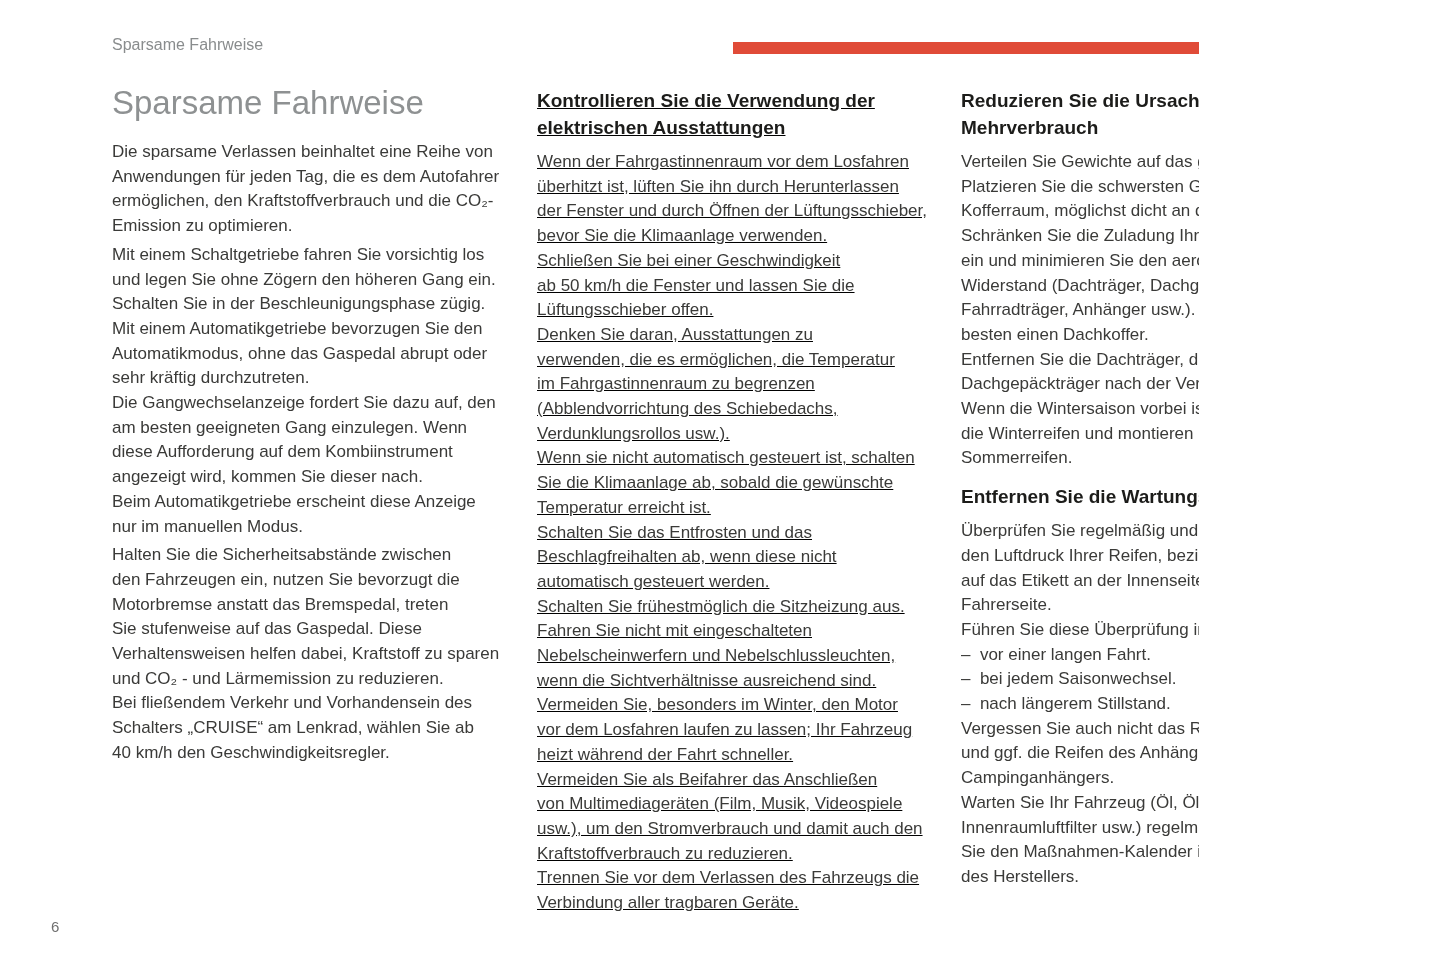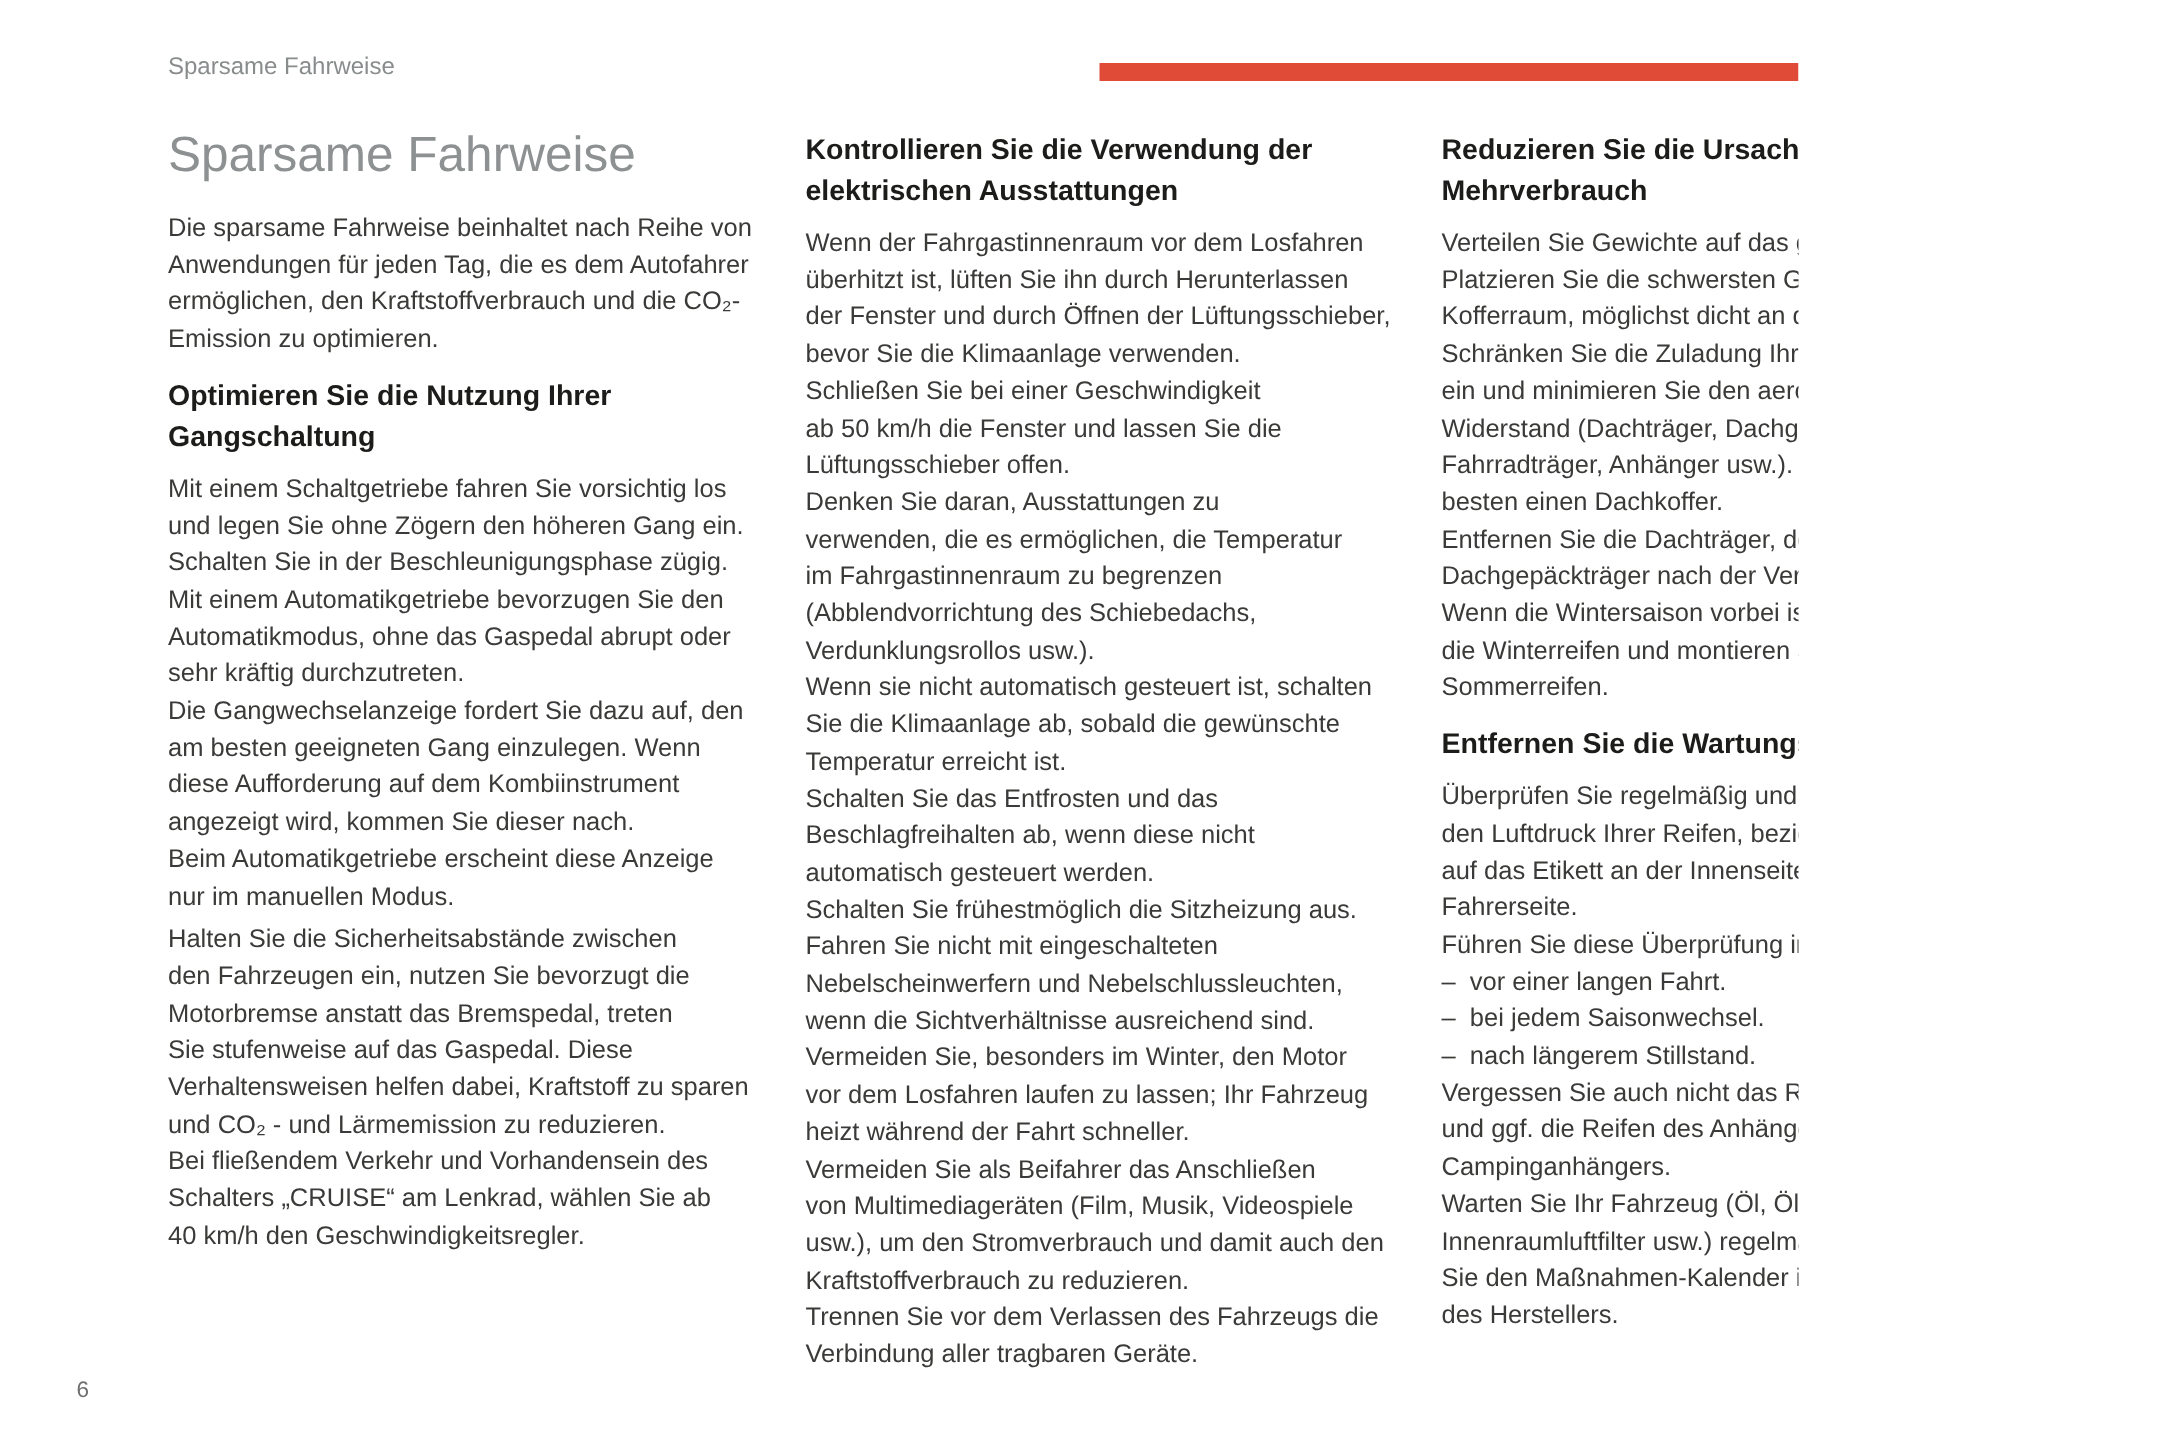--- a/index.html
+++ b/index.html
@@ -31,21 +31,21 @@
     top: 42px;
     right: 0;
     height: 12px;
   }
   .col {
     position: absolute;
     top: 84px;
     width: 405px;
   }
   .col-left   { left: 112px; }
-  .col-middle { left: 537px; }
+  .col-middle { left: 537px; text-decoration: underline; }
   .col-right  { left: 961px; }
   .page-title {
     margin: 0 0 18px 0;
     font-size: 33px;
     font-weight: 400;
     color: #8e9192;
     line-height: 38px;
     white-space: pre;
   }
   .section-heading {
@@ -78,26 +78,24 @@
 <body>
 
 <div class="page">
 
   <div class="running-header">Sparsame Fahrweise</div>
 
   <div class="accent-bar" style="background-color: rgb(224, 75, 56);"></div>
 
   <div class="col col-left">
     <h1 class="page-title">Sparsame Fahrweise</h1>
-    <p class="body-paragraph">Die sparsame Fahrweise beinhaltet nach Reihe von
+    <p class="body-paragraph">Die sparsame Verlassen beinhaltet eine Reihe von
 Anwendungen für jeden Tag, die es dem Autofahrer
 ermöglichen, den Kraftstoffverbrauch und die CO₂-
 Emission zu optimieren.</p>
-    <h2 class="section-heading">Optimieren Sie die Nutzung Ihrer
-Gangschaltung</h2>
     <p class="body-paragraph">Mit einem Schaltgetriebe fahren Sie vorsichtig los
 und legen Sie ohne Zögern den höheren Gang ein.
 Schalten Sie in der Beschleunigungsphase zügig.
 Mit einem Automatikgetriebe bevorzugen Sie den
 Automatikmodus, ohne das Gaspedal abrupt oder
 sehr kräftig durchzutreten.
 Die Gangwechselanzeige fordert Sie dazu auf, den
 am besten geeigneten Gang einzulegen. Wenn
 diese Aufforderung auf dem Kombiinstrument
 angezeigt wird, kommen Sie dieser nach.

